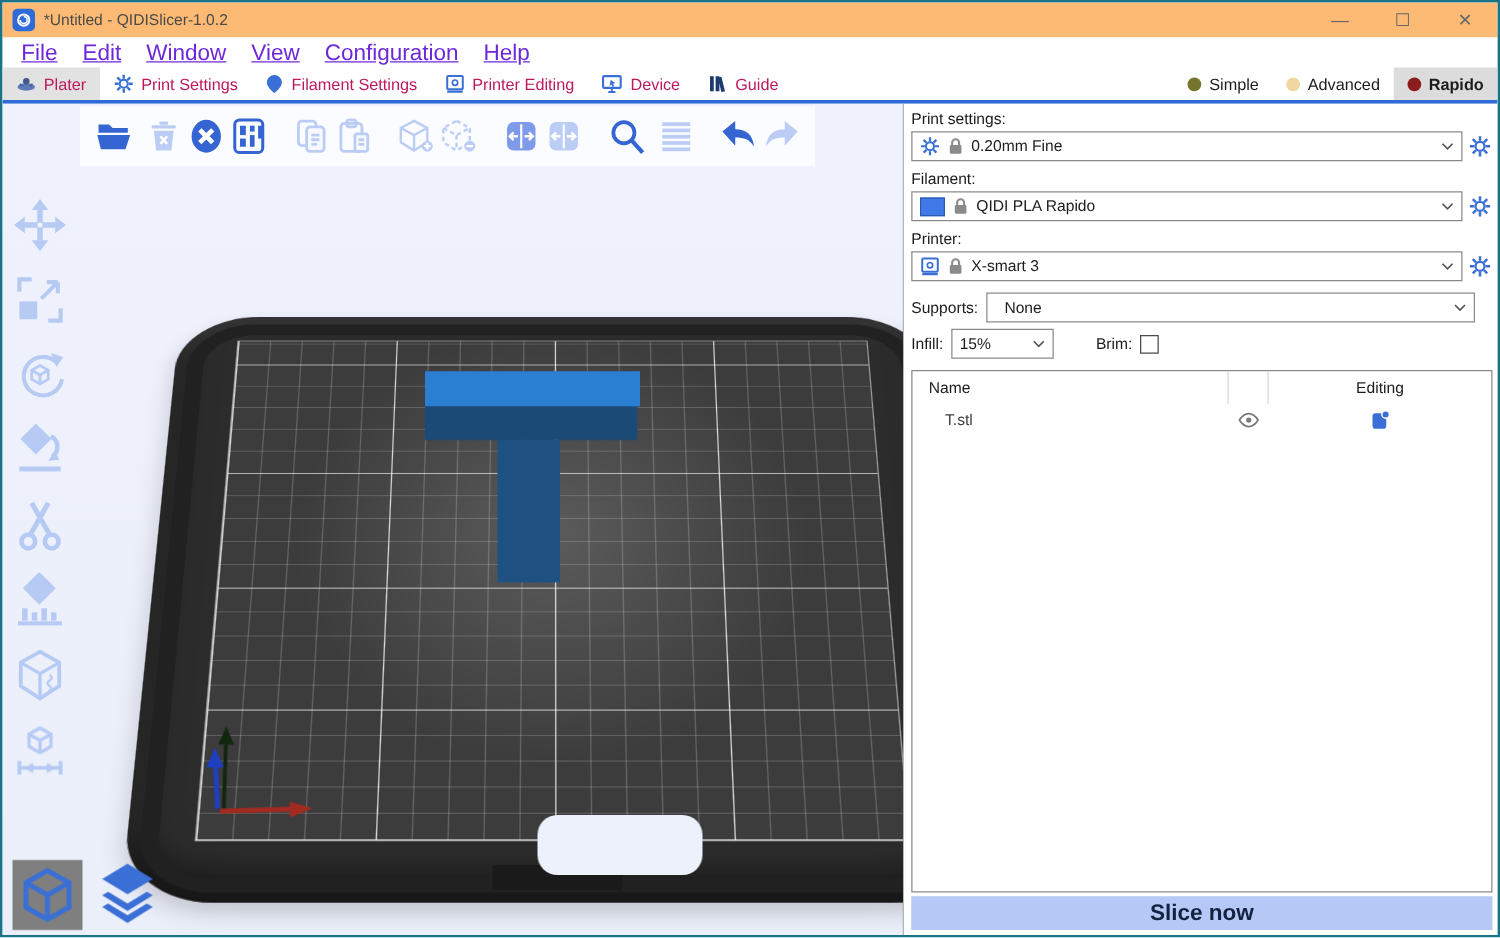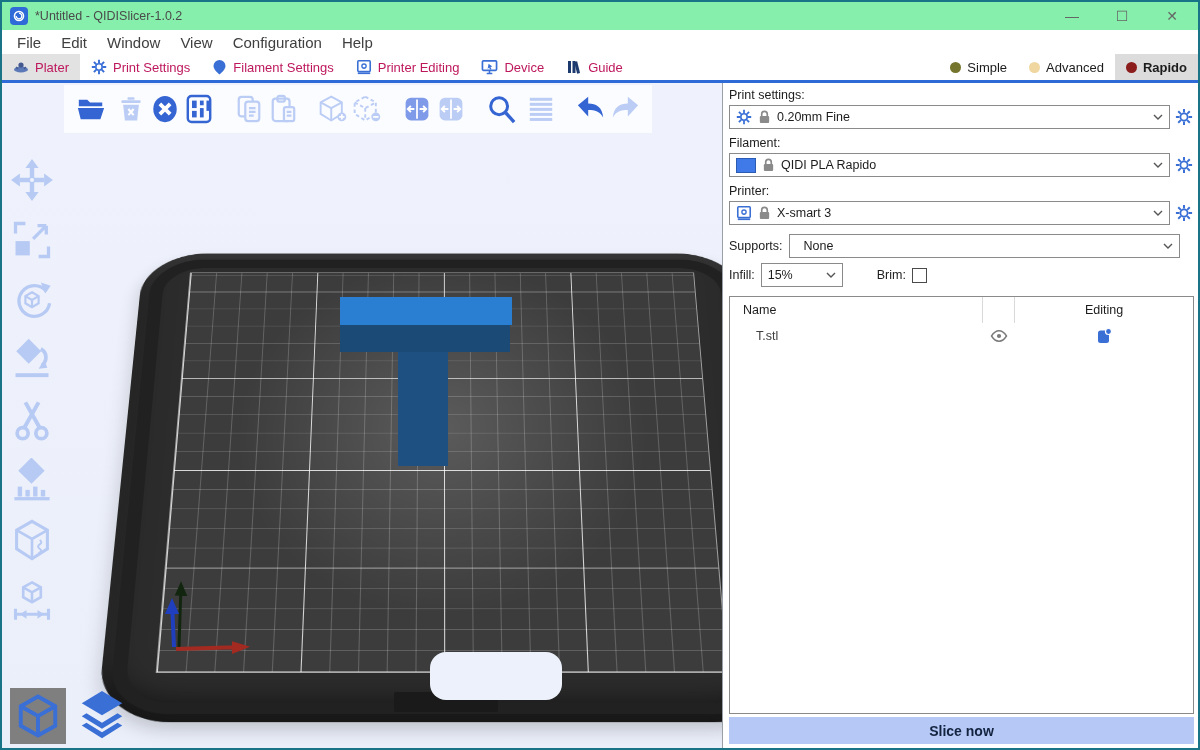--- a/index.html
+++ b/index.html
@@ -1,29 +1,29 @@
 <!DOCTYPE html>
 <html><head>
 <meta charset="utf-8">
 <style>
   * { margin:0; padding:0; box-sizing:border-box; }
   html,body { width:1200px; height:750px; font-family:"Liberation Sans", sans-serif; }
   .window { width:1200px; height:750px; border:2px solid #1a7488; background:#fff; display:flex; flex-direction:column; overflow:hidden; }
 
   
-  .titlebar { height:28px; display:flex; align-items:center; padding:0 8px; background:#86efac; flex:0 0 auto; }
+  .titlebar { height:28px; display:flex; align-items:center; padding:0 8px; background:#fdba74; flex:0 0 auto; }
   .appicon { width:18px; height:18px; border-radius:4px; background:#2f6bd8; display:flex; align-items:center; justify-content:center; margin-right:7px; }
   .appicon svg { display:block; }
   .wintitle { font-size:12.5px; color:#4a4a4a; flex:1; }
   .wincontrols { display:flex; align-items:center; gap:34px; padding-right:10px; }
   .wincontrols span { font-size:14px; color:#666; cursor:default; width:16px; text-align:center; }
 
   
   .menubar { height:24px; display:flex; align-items:center; padding:0 6px; gap:2px; background:#fff; flex:0 0 auto; }
-  .menubar span { font-size:15px; color:#404040; padding:2px 9px; }
+  .menubar span { font-size:18px; color:#6d28d9; padding:2px 9px;text-decoration:underline; }
 
   
   .tabbar { height:29px; display:flex; align-items:stretch; background:#fff; border-bottom:3px solid #2e6bd6; flex:0 0 auto; }
   .tab { display:flex; align-items:center; gap:6px; padding:0 11px; font-size:13px; color:#be185d; }
   .tab.selected { background:#e2e2e2; }
   .tab svg { display:block; }
   .mode-area { margin-left:auto; display:flex; align-items:stretch; }
   .mode { display:flex; align-items:center; gap:6px; padding:0 11px; font-size:13px; color:#1c1c1c; }
   .mode .dot { width:11px; height:11px; border-radius:50%; }
   .dot-simple { background:#75752e; }
@@ -97,21 +97,21 @@
   .objhead { display:flex; align-items:center; height:26px; font-size:12.5px; color:#1c1c1c; }
   .objhead .col-name { flex:1; padding-left:13px; border-right:1px solid #d9d9d9; align-self:stretch; display:flex; align-items:center; }
   .objhead .col-eye { width:32px; border-right:1px solid #d9d9d9; align-self:stretch; }
   .objhead .col-edit { width:178px; text-align:center; }
   .objrow { display:flex; align-items:center; height:26px; font-size:12.5px; color:#404040; }
   .objrow .col-name { flex:1; padding-left:26px; }
   .objrow .col-eye { width:32px; display:flex; justify-content:center; margin-left:-22px; }
   .objrow .col-edit { width:178px; display:flex; justify-content:center; }
   .iconbtn { background:none; border:none; display:flex; align-items:center; justify-content:center; }
 
-  .slicebtn { margin-top:3px; height:27px; border:none; background:#b5c8f6; color:#13233f; font-weight:bold; font-size:14px; font-family:"Liberation Sans",sans-serif; }
+  .slicebtn { margin-top:3px; height:27px; border:none; background:#b5c8f6; color:#13233f; font-weight:bold; font-size:18px; font-family:"Liberation Sans",sans-serif; }
 </style>
 </head>
 <body>
 
 <div class="window">
 
   <div class="titlebar">
     <span class="appicon">
       <svg width="12" height="12" viewBox="0 0 12 12">
           <circle cx="6" cy="6" r="4.5" fill="none" stroke="#fff" stroke-width="1.6"></circle>

